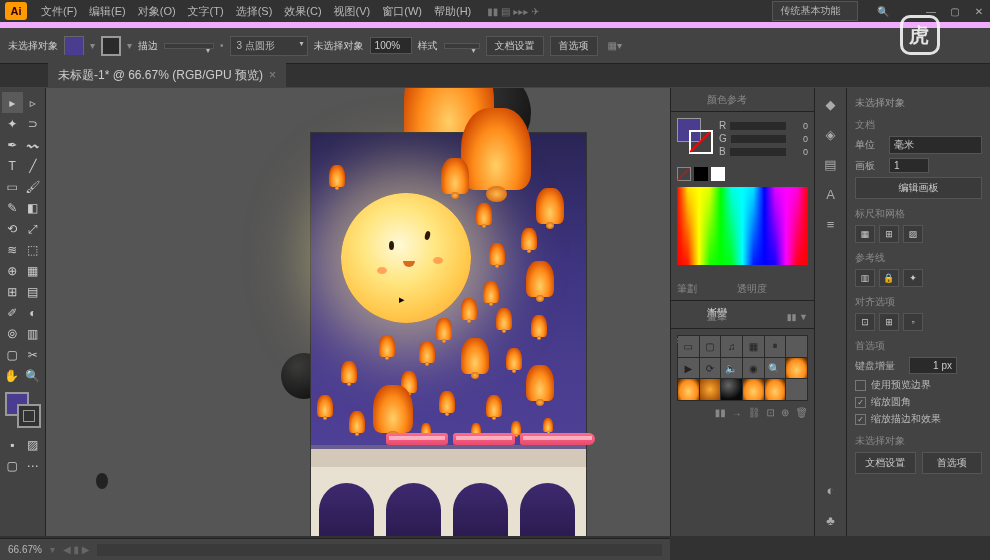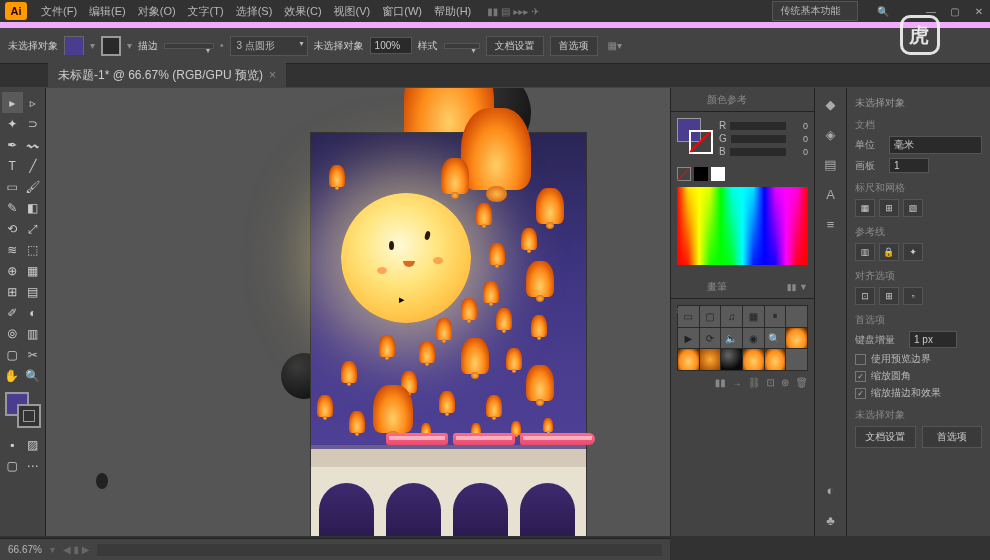--- a/index.html
+++ b/index.html
@@ -323,20 +323,25 @@
         <div style="margin-top:8px;display:flex;gap:3px">
           <div style="width:14px;height:14px;border:1px solid #888;position:relative">
               <div style="position:absolute;width:140%;height:1px;background:red;transform:rotate(-45deg);top:6px;left:-3px"></div>
             </div>
           <div style="width:14px;height:14px;background:#000"></div>
           <div style="width:14px;height:14px;background:#fff"></div>
         </div>
         <div class="spectrum"></div>
       </div>
 
+      <div class="panel-tabs" style="margin-top:6px">
+        <span class="panel-tab">筆劃</span>
+        <span class="panel-tab active">漸變</span>
+        <span class="panel-tab">透明度</span>
+      </div>
 
       <div class="panel-tabs" style="margin-top:4px">
         <span class="panel-tab active">符号</span>
         <span class="panel-tab">畫筆</span>
         <span style="margin-left:auto;font-size:9px;color:#888">▮▮ ▼</span>
       </div>
       <div class="symbols-panel">
         <div class="symbol-grid">
           <div class="symbol-cell">▭</div>
           <div class="symbol-cell">▢</div>
@@ -384,20 +389,23 @@
         <div style="color:#999;font-size:10px;margin-bottom:6px">未选择对象</div>
         <div class="prop-section-title">文档</div>
         <div class="prop-row">
             <span class="prop-label">单位</span>
             <div class="prop-select">毫米</div>
           </div>
         <div class="prop-row">
             <span class="prop-label">画板</span>
             <div class="prop-select" style="width:40px;flex:none">1</div>
           </div>
+        <div class="prop-row">
+            <div class="prop-wide-btn">编辑画板</div>
+          </div>
 
         <div class="prop-section-title">标尺和网格</div>
         <div class="prop-btn-row">
           <div class="mini-icon-btn">▦</div>
           <div class="mini-icon-btn">⊞</div>
           <div class="mini-icon-btn">▨</div>
         </div>
         <div class="prop-section-title">参考线</div>
         <div class="prop-btn-row">
           <div class="mini-icon-btn">▥</div>
@@ -407,21 +415,21 @@
         <div class="prop-section-title">对齐选项</div>
         <div class="prop-btn-row">
           <div class="mini-icon-btn">⊡</div>
           <div class="mini-icon-btn">⊞</div>
           <div class="mini-icon-btn">▫</div>
         </div>
 
         <div class="prop-section-title">首选项</div>
         <div class="prop-row">
             <span class="prop-label" style="min-width:48px">键盘增量</span>
-            <input class="ctrl-input" style="width: 48px;" value="1 px">
+            <input class="ctrl-input" style="width: 48px; text-align: right;" value="1 px">
           </div>
         <div class="checkbox-row">
             <div class="checkbox"></div>
             <span>使用预览边界</span>
           </div>
         <div class="checkbox-row">
             <div class="checkbox">✓</div>
             <span>缩放圆角</span>
           </div>
         <div class="checkbox-row">

